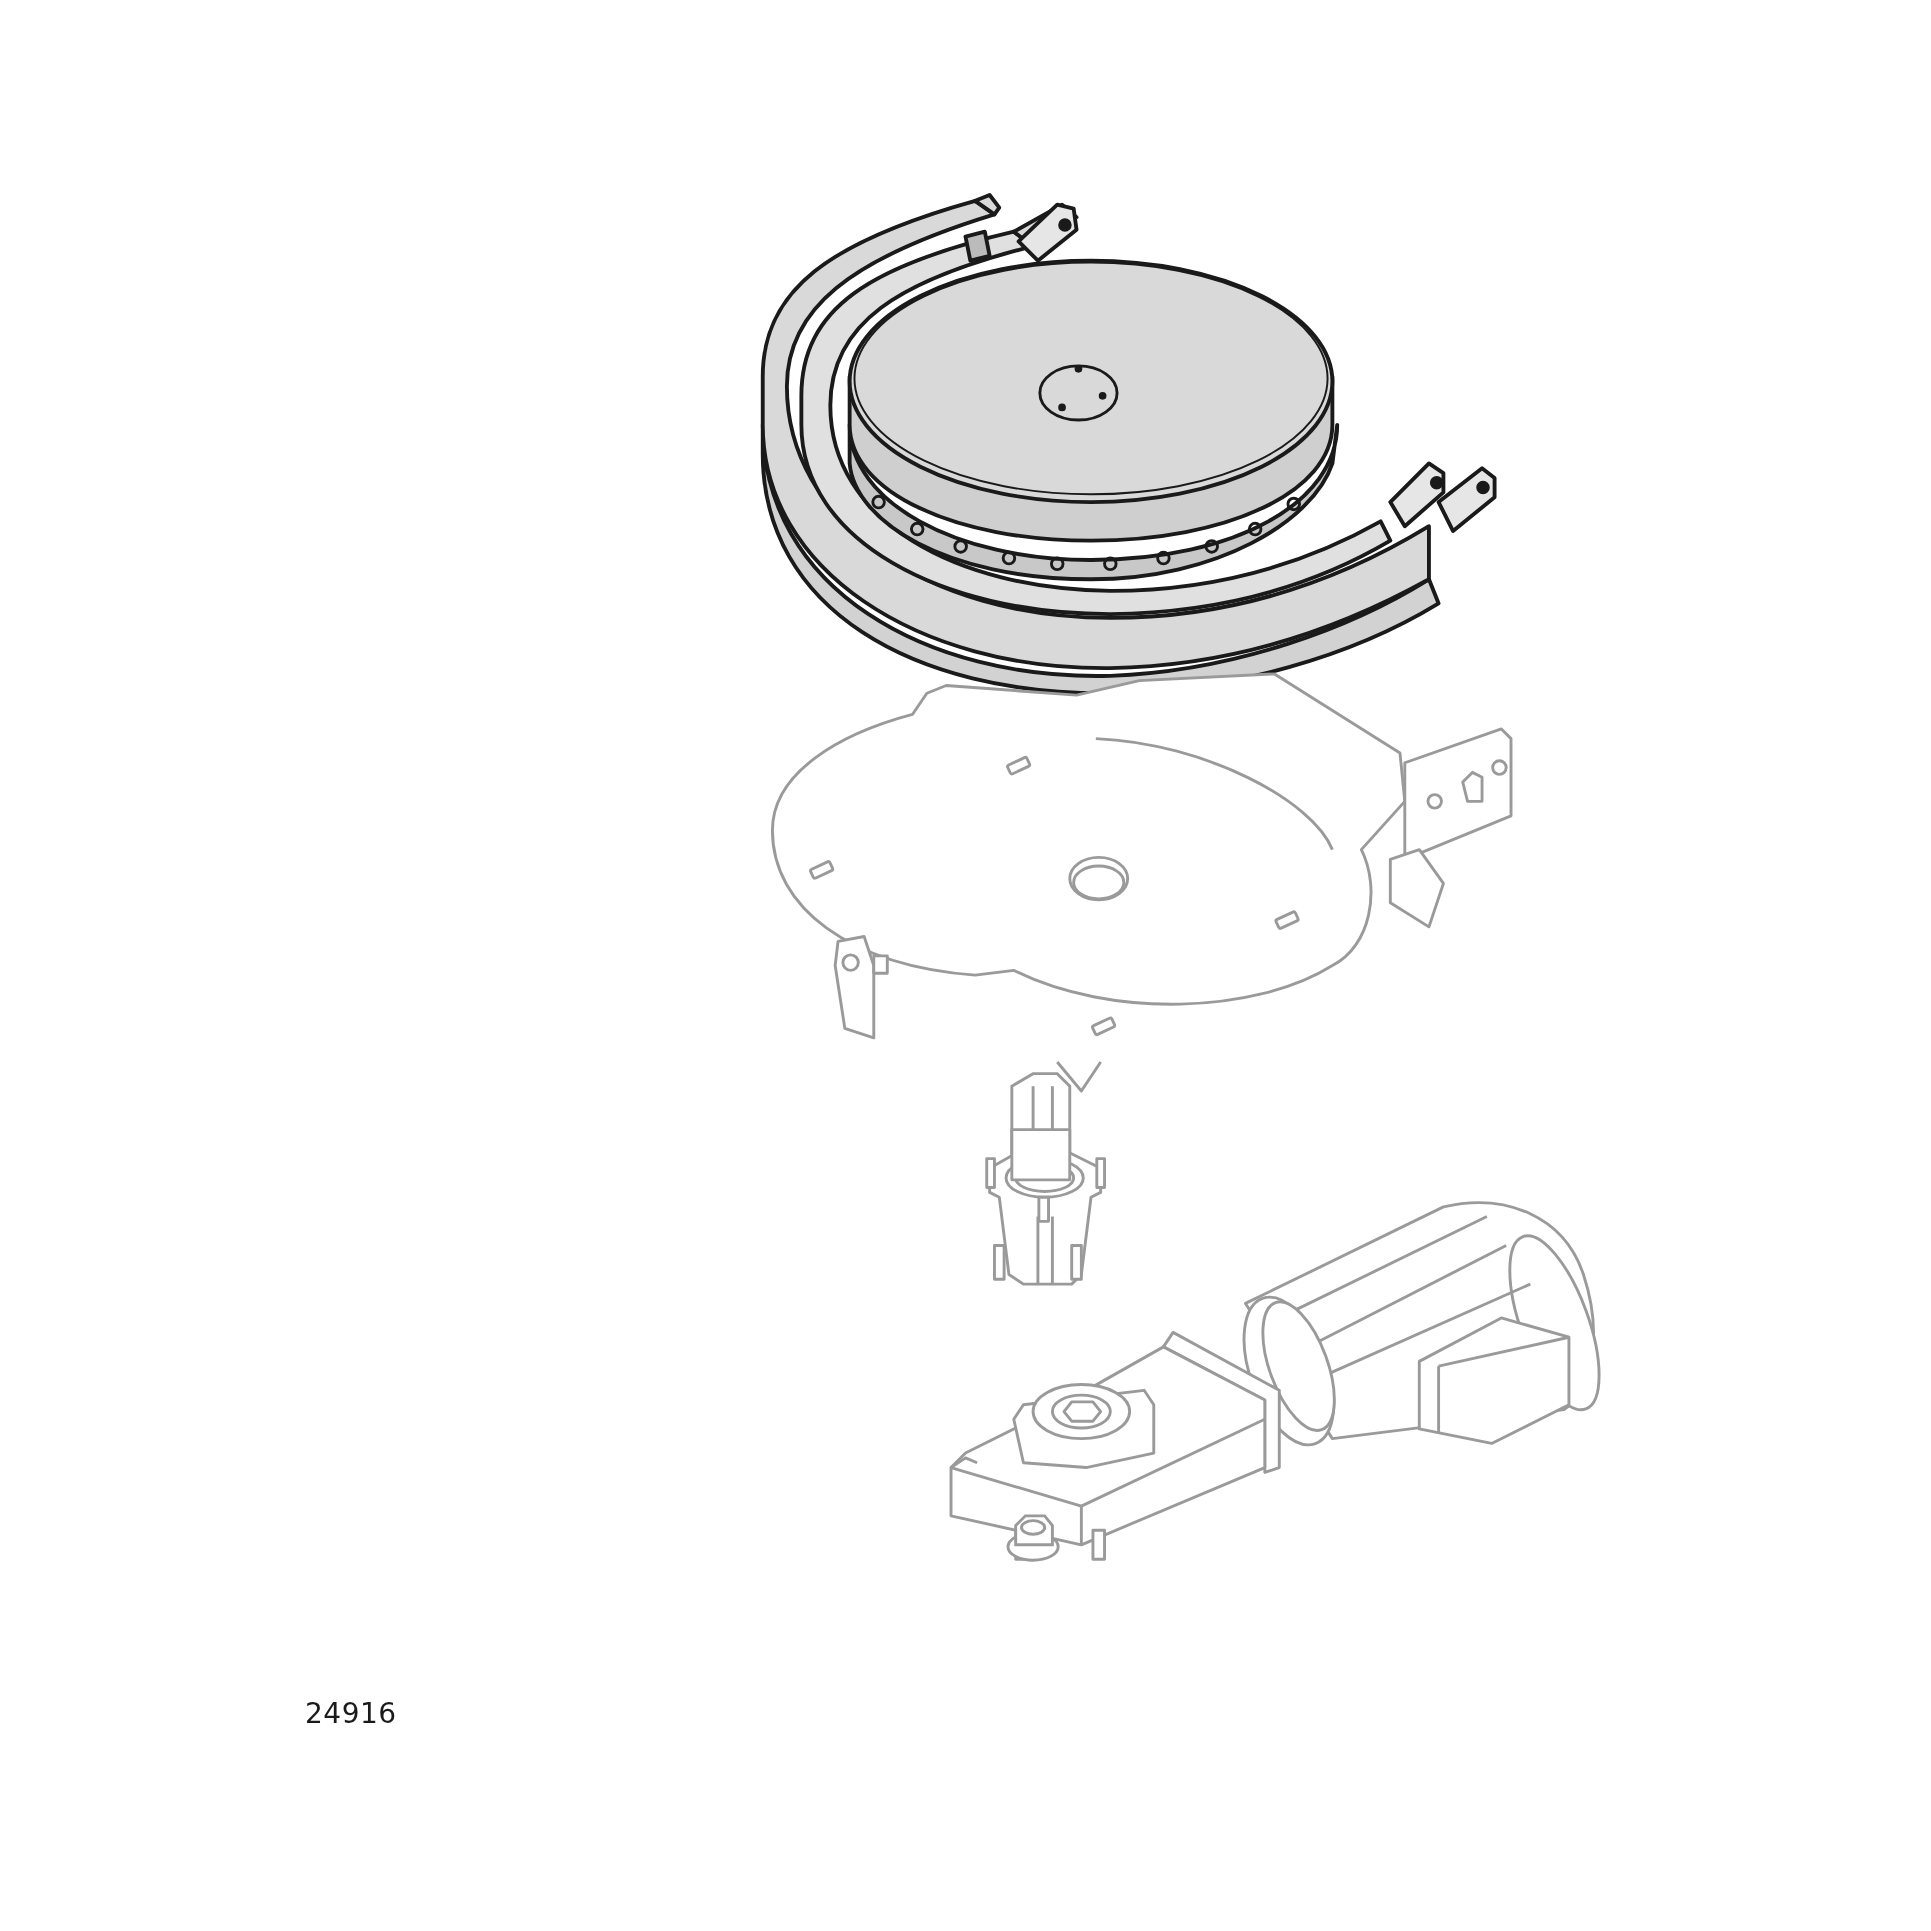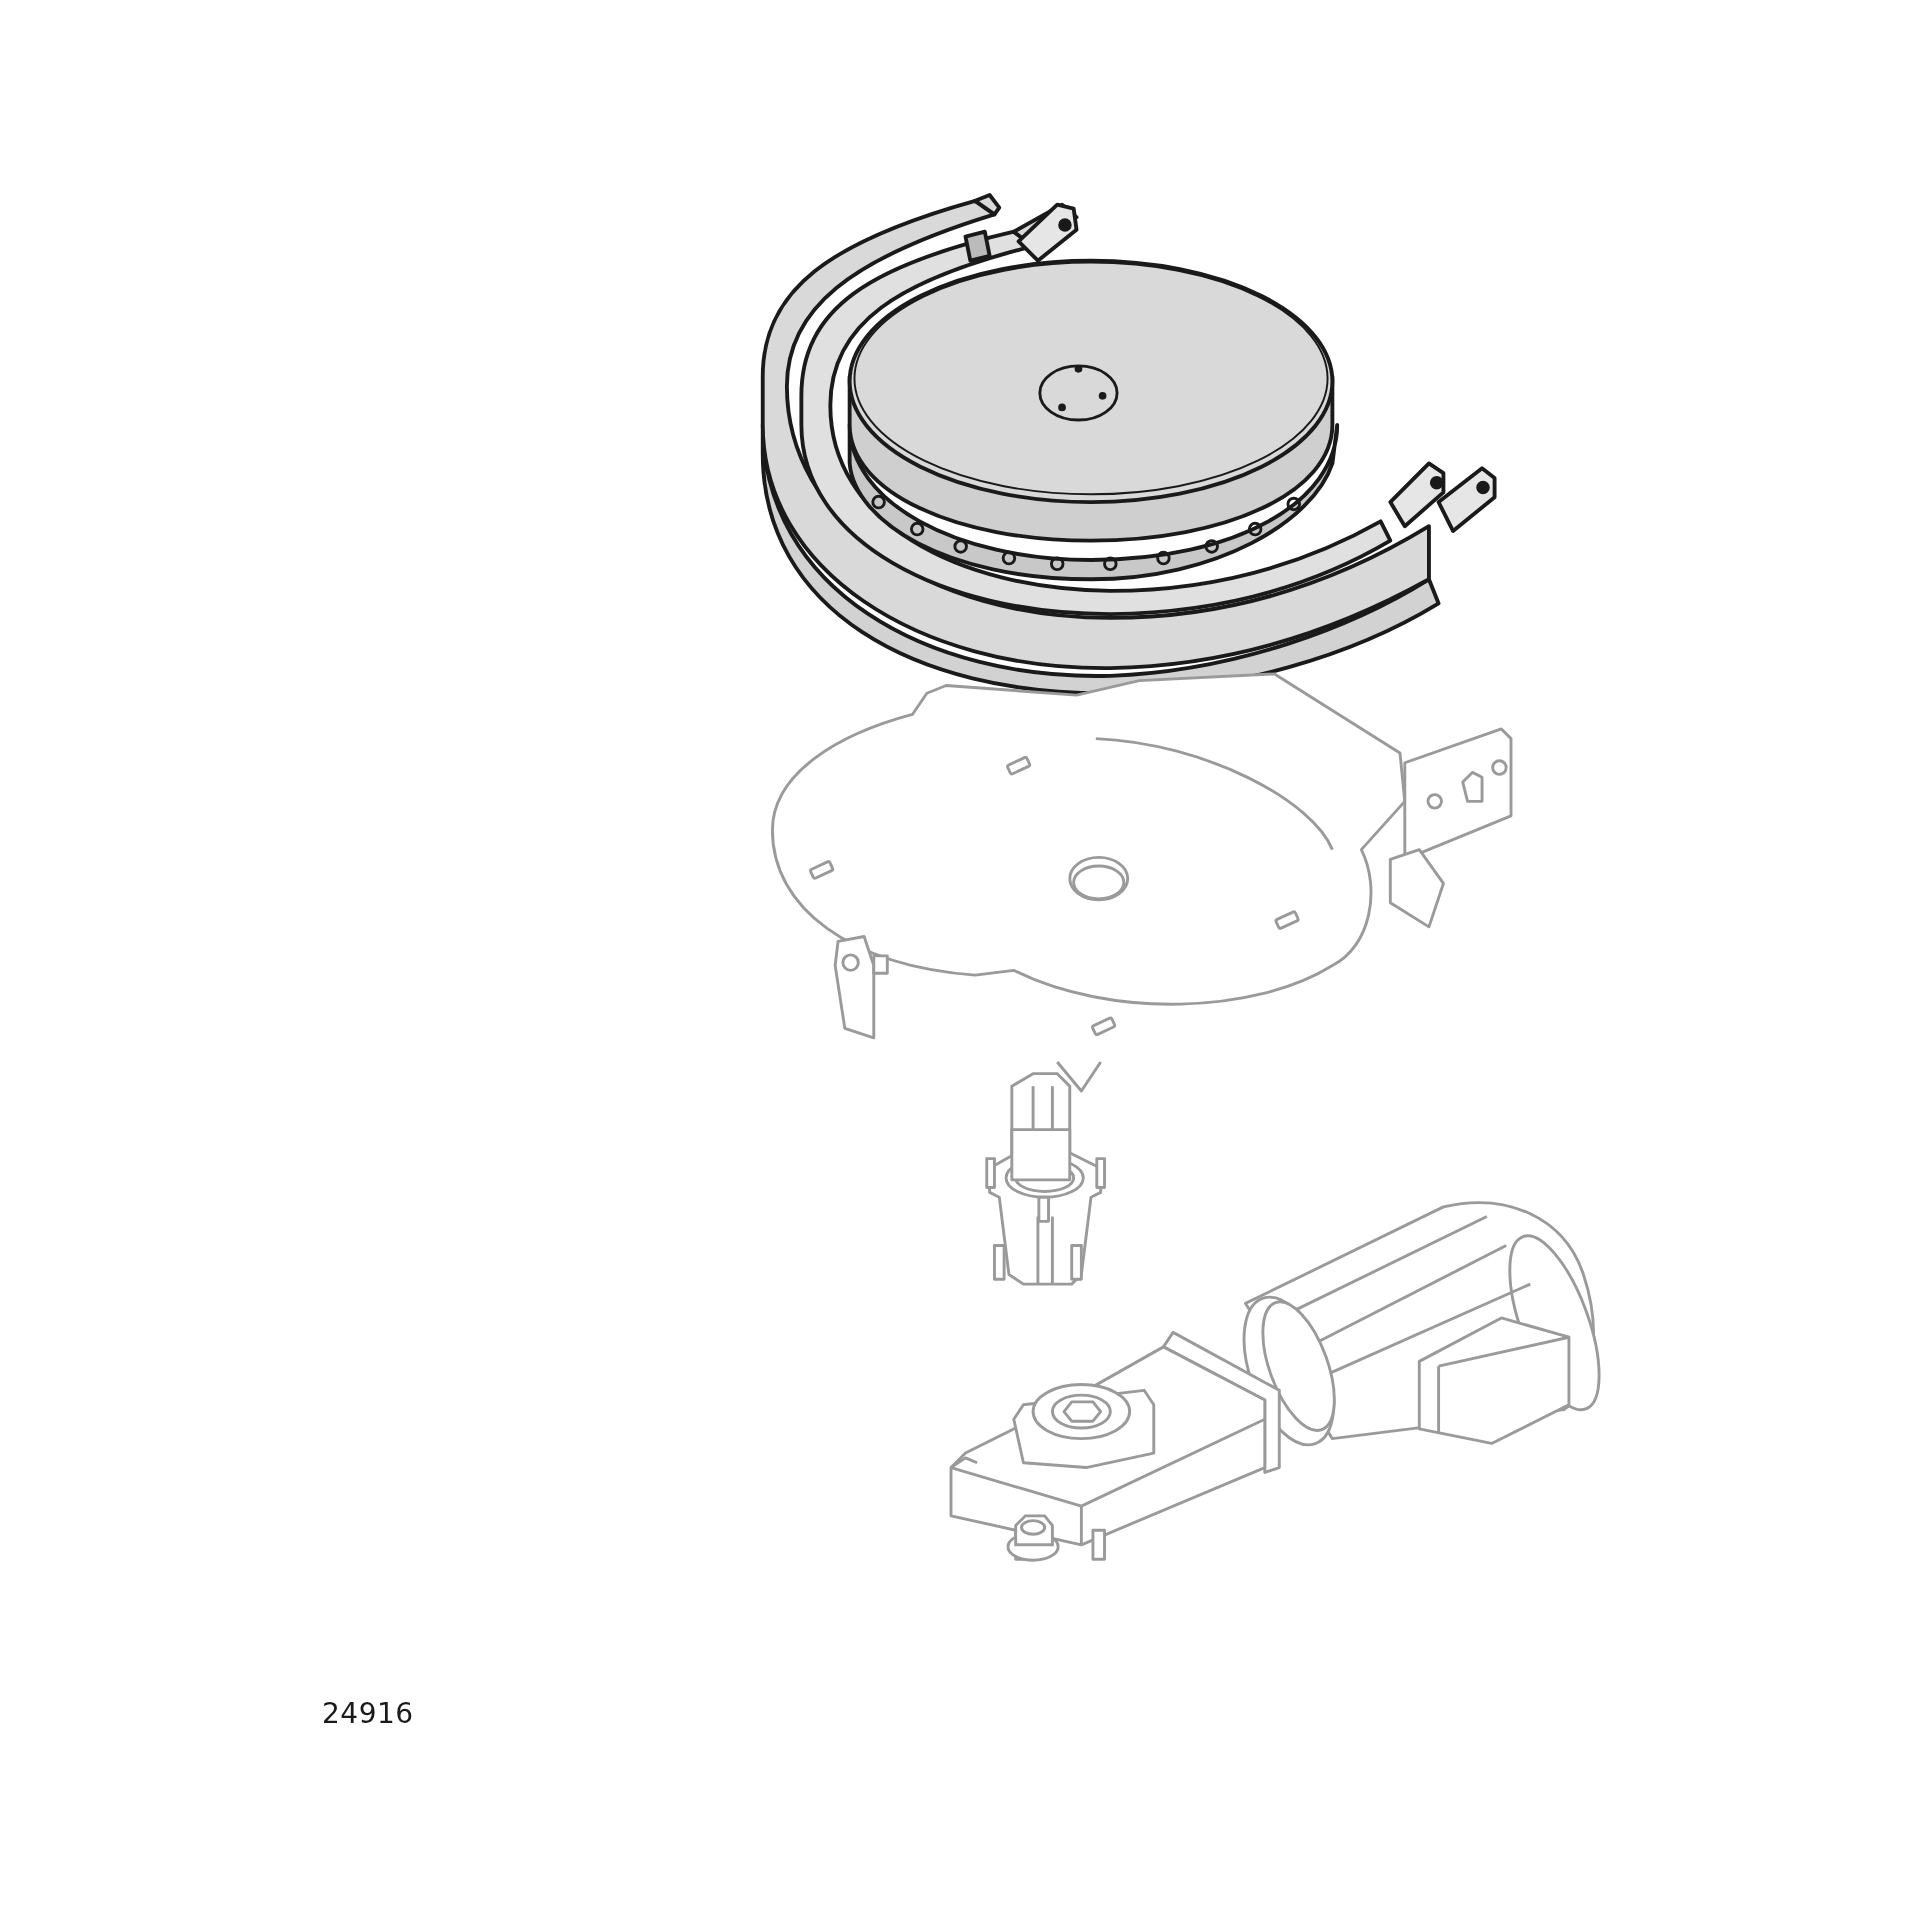--- a/index.html
+++ b/index.html
@@ -1,18 +1,18 @@
 <!DOCTYPE html>
 <html><head>
 <meta charset="utf-8">
 <style>
   html, body { margin: 0; padding: 0; background: #ffffff; }
   body { width: 1931px; height: 1931px; position: relative; overflow: hidden; font-family: "Liberation Sans", sans-serif; }
   .drawing { position: absolute; left: 0; top: 0; width: 1931px; height: 1931px; }
-  .figure-id { position: absolute; left: 322px; top: 1697px; font-family: "DejaVu Sans", sans-serif; font-size: 28px; color: #1a1a1a; letter-spacing: 0.5px; }
+  .figure-id { position: absolute; left: 305px; top: 1697px; font-family: "DejaVu Sans", sans-serif; font-size: 28px; color: #1a1a1a; letter-spacing: 0.5px; }
 </style>
 </head>
 <body>
 
 <svg class="drawing" viewBox="0 0 2000 2000" xmlns="http://www.w3.org/2000/svg">
 
   <g stroke="#1a1a1a" stroke-width="4" fill="#d9d9d9" stroke-linejoin="round">
 
     <path d="M 790 440 C 790 610, 960 705, 1150 700 C 1280 695, 1400 650, 1480 600 L 1490 625 C 1400 680, 1280 715, 1150 718 C 945 720, 790 630, 790 470 Z" fill="#d2d2d2"></path>
 

